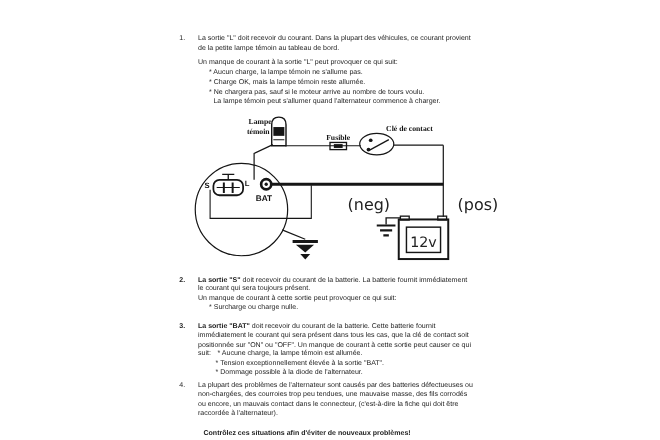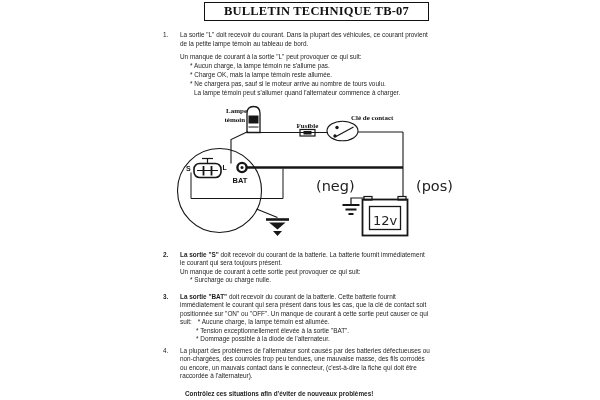--- a/index.html
+++ b/index.html
@@ -32,21 +32,20 @@
   .term{font:bold 7px "Liberation Sans",sans-serif;fill:#111;}
   .batlbl{font:bold 7.5px "Liberation Sans",sans-serif;fill:#111;}
   .hand{font:14.5px "DejaVu Sans",sans-serif;fill:#222;}
   .volt{font:13px "DejaVu Sans",sans-serif;fill:#222;}
 </style>
 </head>
 <body>
 
 <div id="page">
 
-  <div id="titlebox">BULLETIN TECHNIQUE TB-07</div>
 
   <div class="sec" id="s1">
     <span class="num">1.</span>
     <div class="txt">
       <div>La sortie "L" doit recevoir du courant. Dans la plupart des véhicules, ce courant provient</div>
       <div>de la petite lampe témoin au tableau de bord.</div>
       <div class="gap4">Un manque de courant à la sortie "L" peut provoquer ce qui suit:</div>
       <div class="bul10">* Aucun charge, la lampe témoin ne s'allume pas.</div>
       <div class="bul10">* Charge OK, mais la lampe témoin reste allumée.</div>
       <div class="bul10">* Ne chargera pas, sauf si le moteur arrive au nombre de tours voulu.</div>

